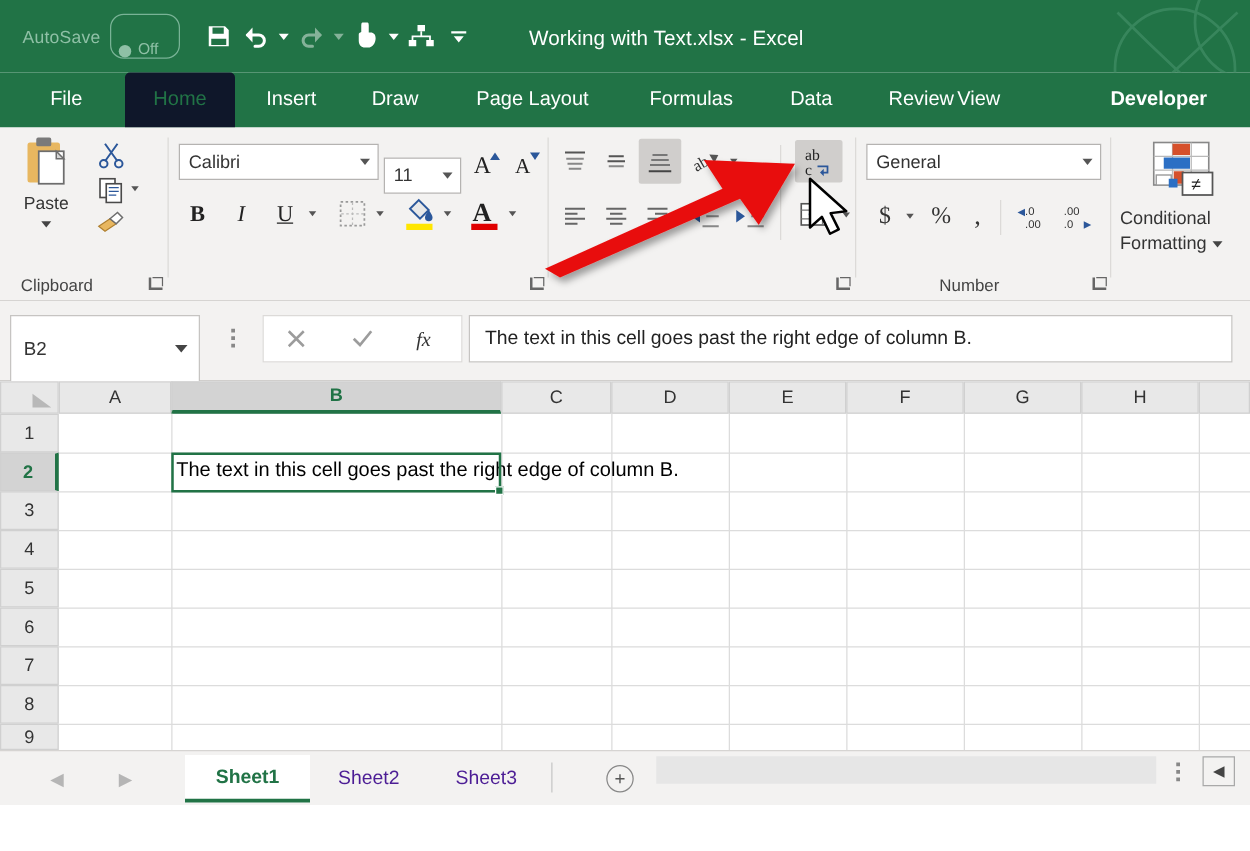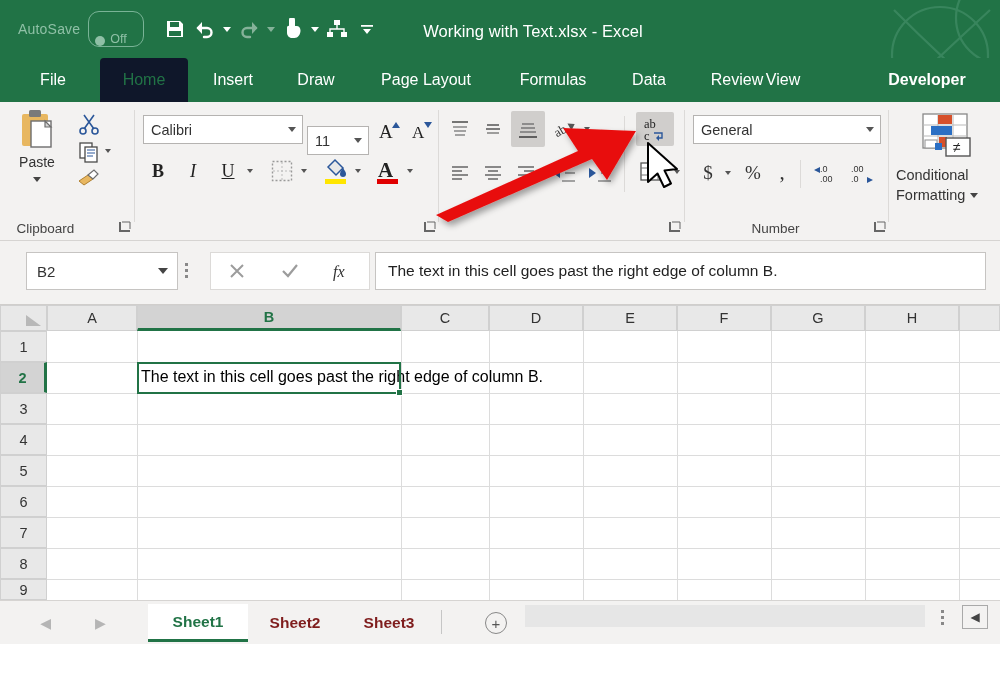--- a/index.html
+++ b/index.html
@@ -82,21 +82,21 @@
   .selbox { position:absolute; border:2px solid #217346; background:transparent; pointer-events:none; }
   .fillhandle { position:absolute; width:7px; height:7px; background:#217346; border:1px solid #fff; }
   .celltext { position:absolute; font-size:16px; color:#000; white-space:nowrap; }
 
   
   .arrow { position:absolute; left:0; top:0; width:1000px; height:681px; pointer-events:none; }
 
   
   .sheetbar { position:absolute; left:0; top:600px; width:1000px; height:44px; background:#f3f2f1; border-top:1px solid #d6d4d2; }
   .navbtns { position:absolute; left:8px; top:3px; width:130px; height:38px; display:flex; align-items:center; justify-content:center; gap:44px; }
-  .sheettab { position:absolute; top:3px; height:38px; display:flex; align-items:center; justify-content:center; font-size:15.5px; color:#7f1d1d; padding:0 16px;font-weight:bold; }
+  .sheettab { position:absolute; top:3px; height:38px; display:flex; align-items:center; justify-content:center; font-size:15.5px; color:#4c1d95; padding:0 16px; }
   .sheettab.active { background:#fff; color:#217346; font-weight:bold; border-bottom:3px solid #217346; }
   .addsheet { position:absolute; top:11px; width:22px; height:22px; border:1.5px solid #888; border-radius:50%; display:flex; align-items:center; justify-content:center; color:#555; font-size:15px; }
 
   .statusbar { position:absolute; left:0; top:630px; width:1000px; height:51px; background:#f3f2f1; }
   .status-item { position:absolute; font-size:14px; color:#333; }
   .hscroll { position:absolute; background:#e6e6e6; }
   .scroll-left { position:absolute; border:1px solid #a9a9a9; background:#f3f2f1; display:flex; align-items:center; justify-content:center; }
   .dots3 { position:absolute; display:flex; flex-direction:column; gap:3px; }
   .dots3 i { width:3px; height:3px; background:#888; display:block; }
 </style>
@@ -491,21 +491,21 @@
           <div style="display:flex;align-items:center;gap:5px;">
             <span>Formatting</span>
             <span style="width:0;height:0;border-left:4px solid transparent;border-right:4px solid transparent;border-top:5px solid #444;"></span>
           </div>
         </div>
       </div>
     </div>
   </div>
 
   <div style="position:absolute;left:0;top:241px;width:1000px;height:64px;background:#f3f2f1;border-bottom:1px solid #d0cecc;">
-    <div class="namebox" style="left:26px;top:11px;width:152px;height:38px;">
+    <div class="namebox" style="left:8px;top:11px;width:152px;height:54px;">
       <span>B2</span>
       <i class="cv"></i>
     </div>
     <div class="dots3" style="left:185px;top:22px;">
         <i></i>
         <i></i>
         <i></i>
       </div>
 
     <div style="position:absolute;left:210px;top:11px;width:160px;height:38px;background:#fff;border:1px solid #dcdad8;display:flex;align-items:center;">

